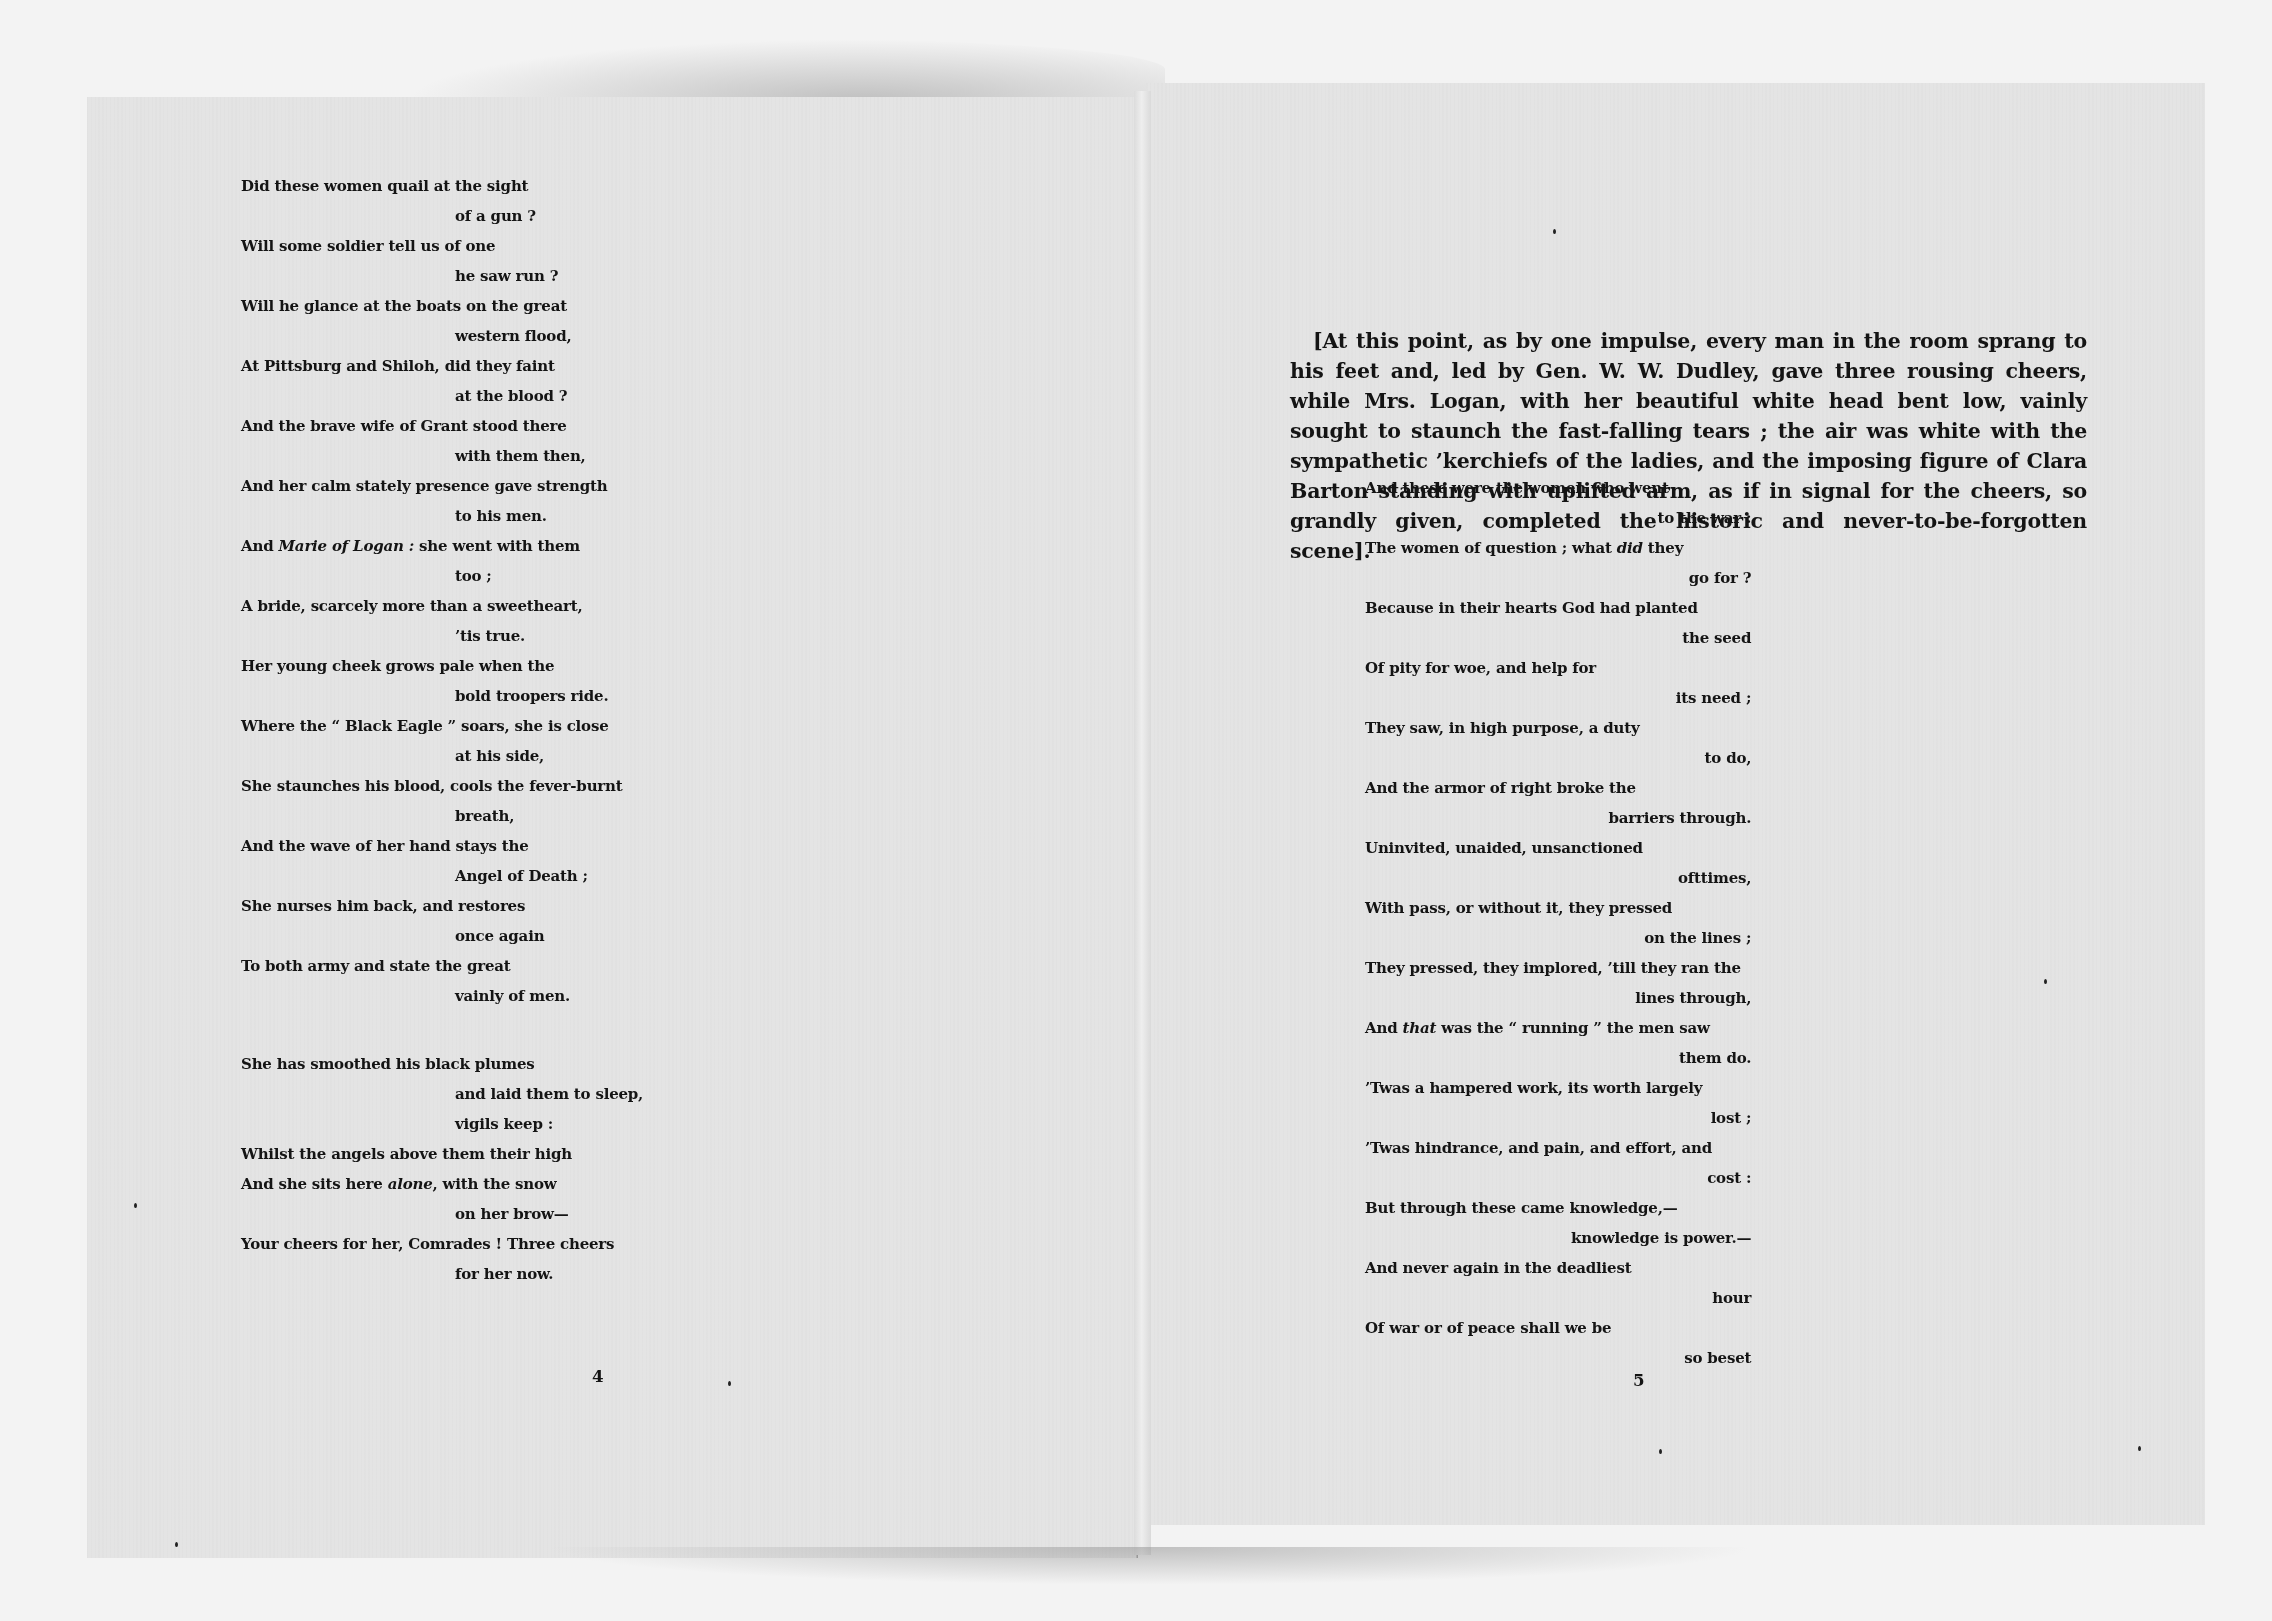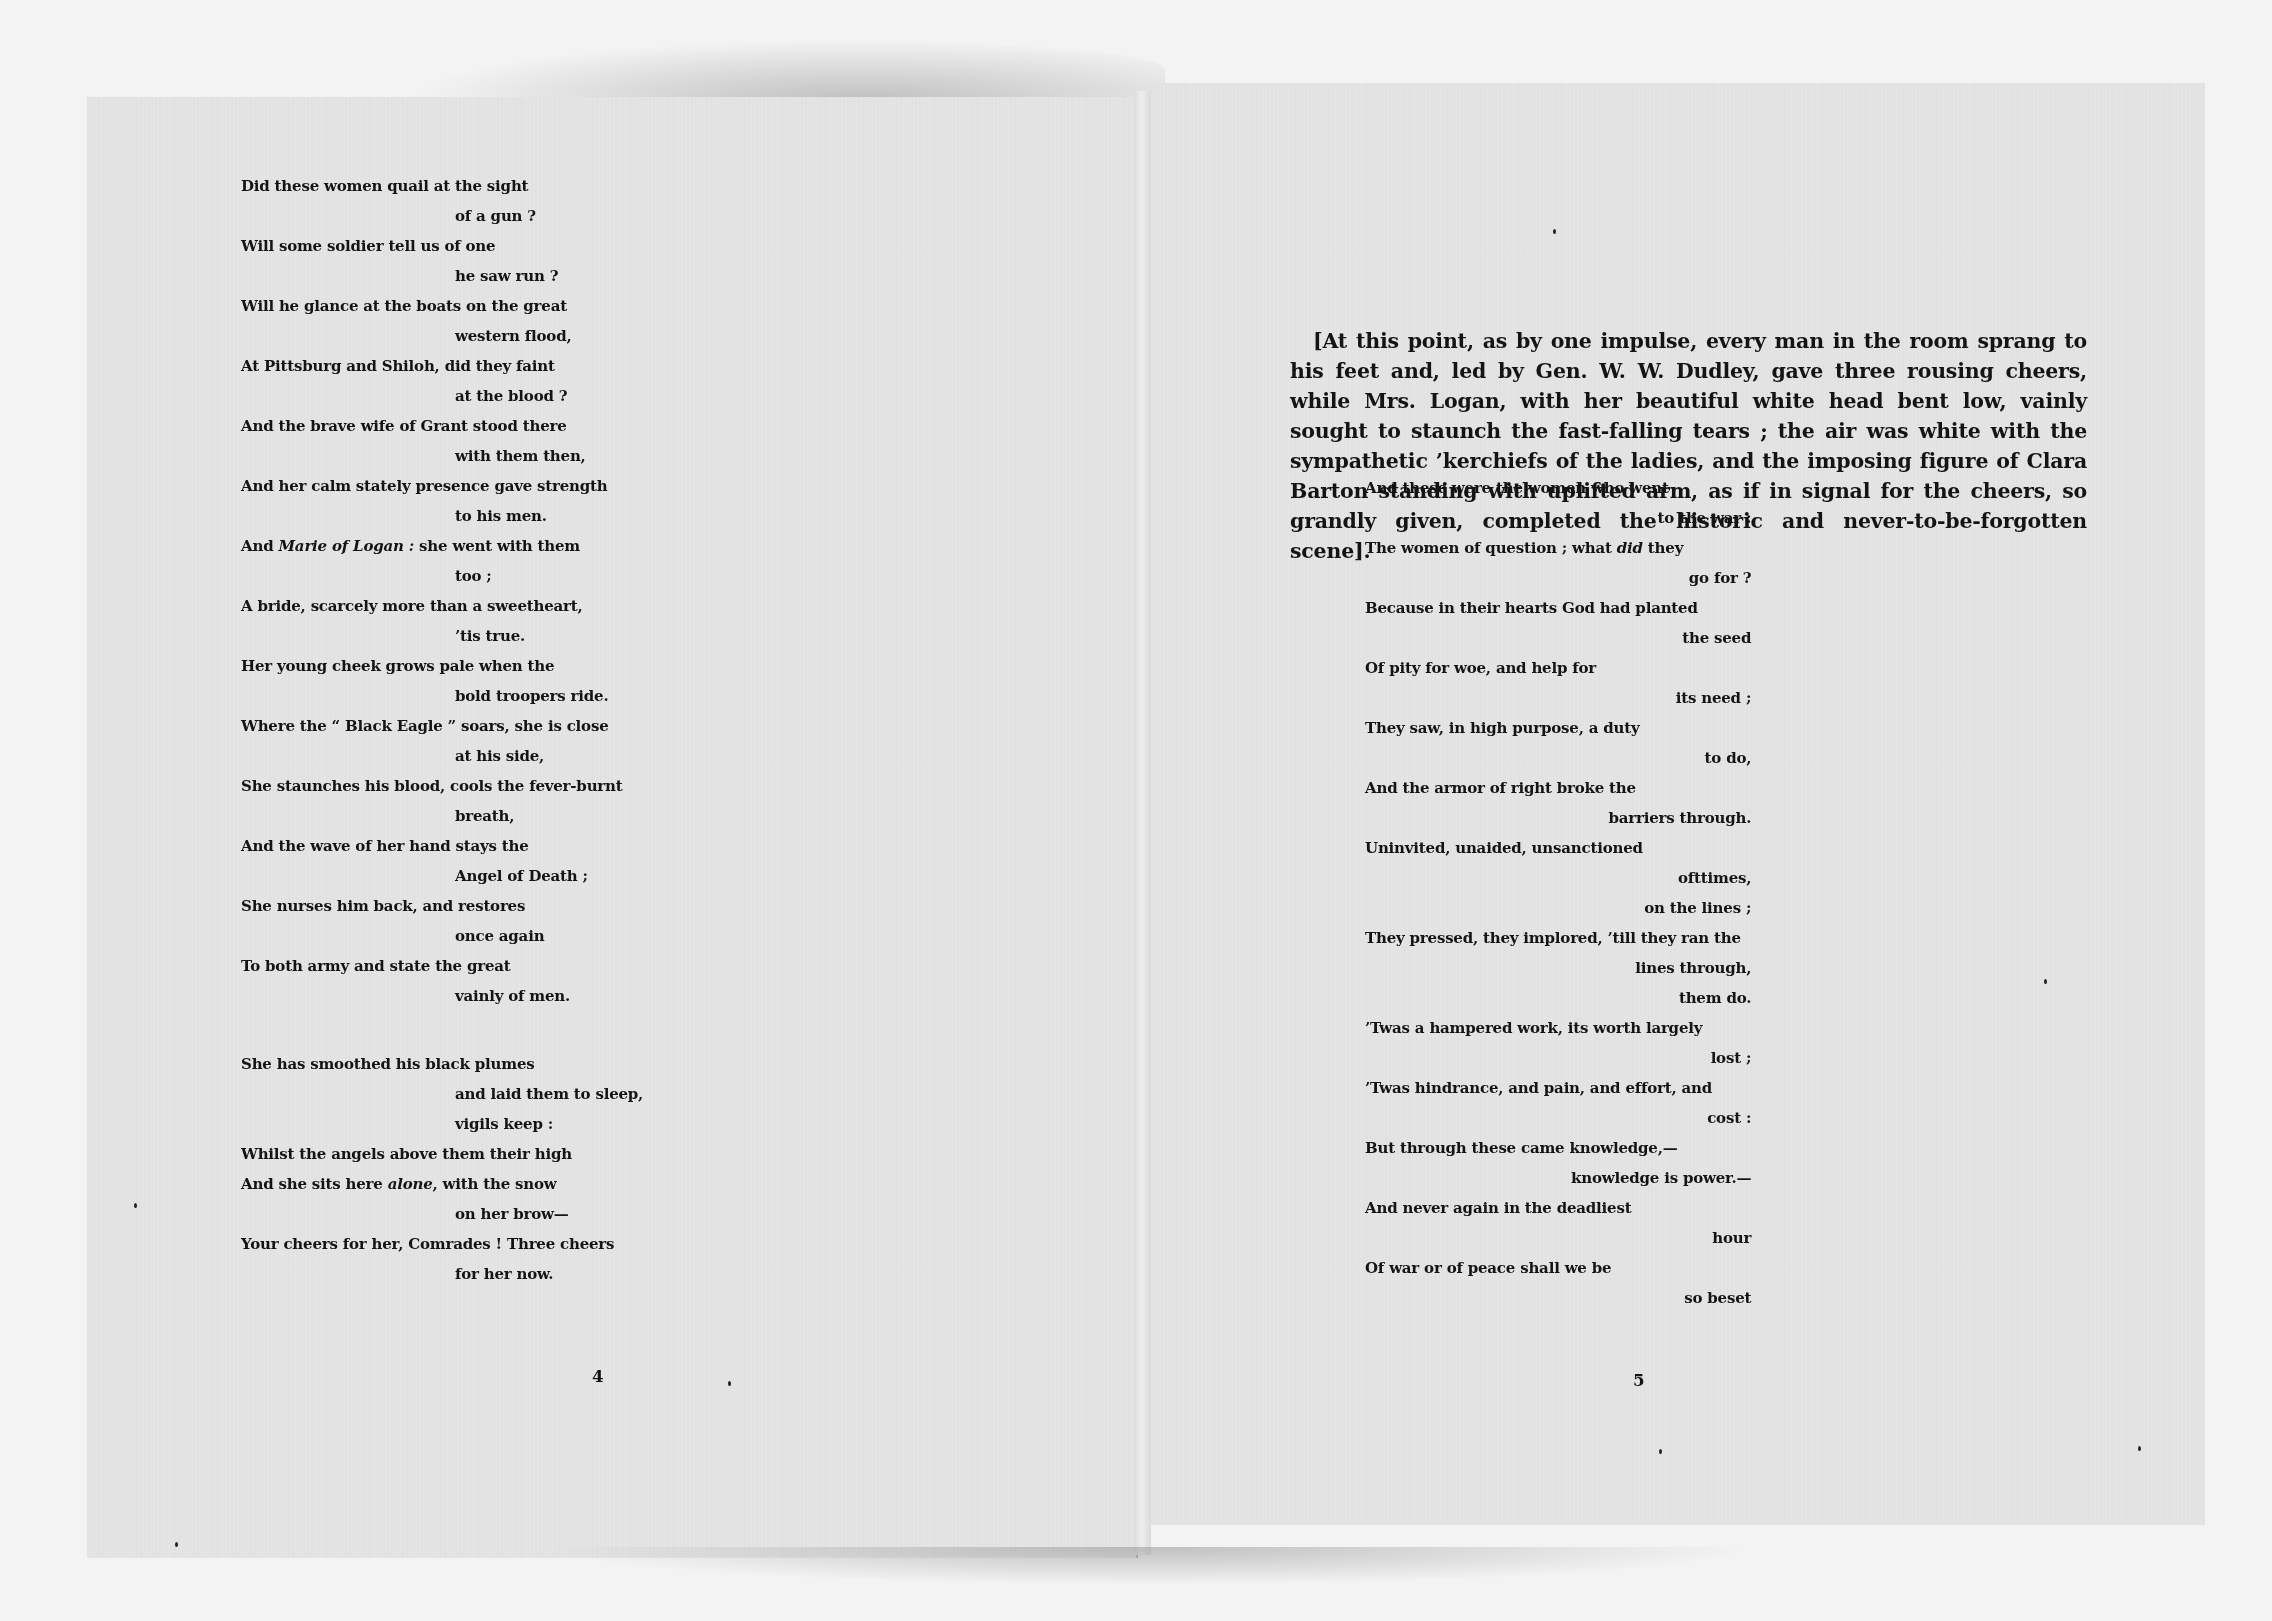--- a/index.html
+++ b/index.html
@@ -191,23 +191,25 @@
     <span class="line">Because in their hearts God had planted</span>
     <span class="line cont">the seed</span>
     <span class="line">Of pity for woe, and help for</span>
     <span class="line cont">its need ;</span>
     <span class="line">They saw, in high purpose, a duty</span>
     <span class="line cont">to do,</span>
     <span class="line">And the armor of right broke the</span>
     <span class="line cont">barriers through.</span>
     <span class="line">Uninvited, unaided, unsanctioned</span>
     <span class="line cont">ofttimes,</span>
+    <span class="line">With pass, or without it, they pressed</span>
     <span class="line cont">on the lines ;</span>
     <span class="line">They pressed, they implored, ’till they ran the</span>
     <span class="line cont">lines through,</span>
+    <span class="line">And <em>that</em> was the “ running ” the men saw</span>
     <span class="line cont">them do.</span>
     <span class="line">’Twas a hampered work, its worth largely</span>
     <span class="line cont">lost ;</span>
     <span class="line">’Twas hindrance, and pain, and effort, and</span>
     <span class="line cont">cost :</span>
     <span class="line">But through these came knowledge,—</span>
     <span class="line cont">knowledge is power.—</span>
     <span class="line">And never again in the deadliest</span>
     <span class="line cont">hour</span>
     <span class="line">Of war or of peace shall we be</span>

